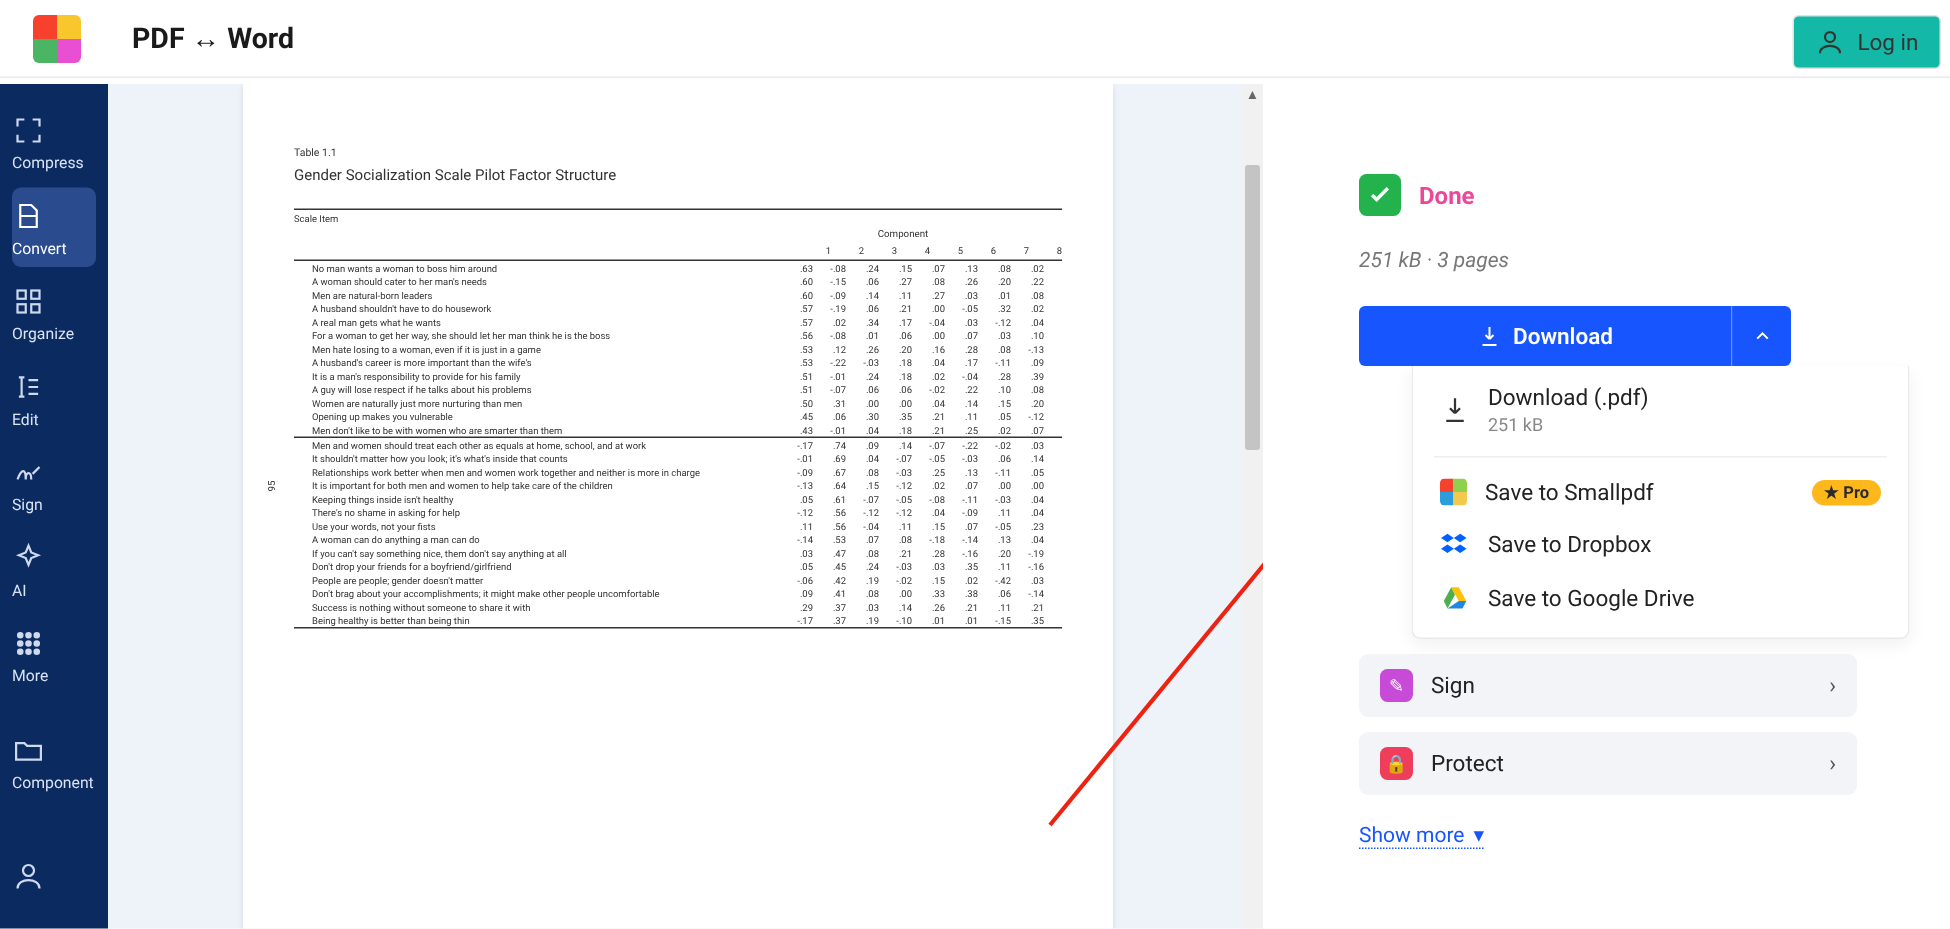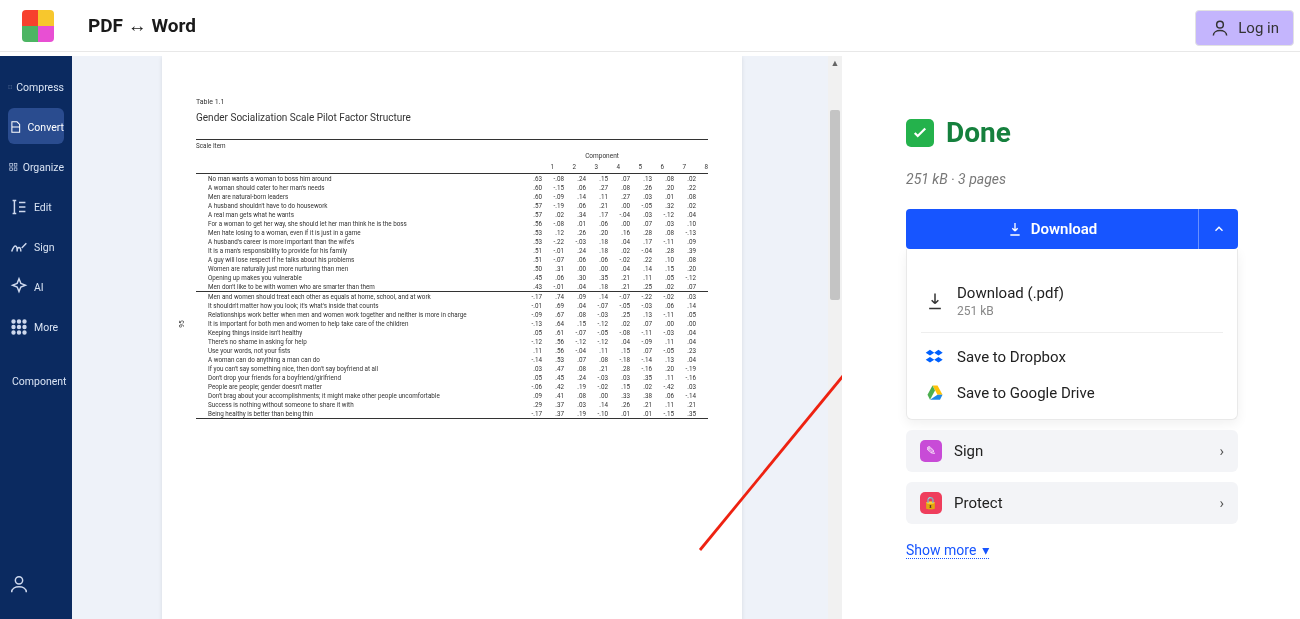--- a/index.html
+++ b/index.html
@@ -4,25 +4,25 @@
 <style>
 * { margin:0; padding:0; box-sizing:border-box; font-family:-apple-system,BlinkMacSystemFont,"Segoe UI",Roboto,sans-serif; }
 body { width:1300px; height:619px; overflow:hidden; background:#fff; }
 
 
 .header { position:absolute; top:0; left:0; right:0; height:52px; background:#fff; border-bottom:1px solid #e8e8e8; display:flex; align-items:center; }
 .logo-tile { width:32px; height:32px; margin-left:22px; display:grid; grid-template-columns:1fr 1fr; grid-template-rows:1fr 1fr; border-radius:4px; overflow:hidden; }
 .logo-tile div:nth-child(1){background:#f7412d;} .logo-tile div:nth-child(2){background:#f7c72d;}
 .logo-tile div:nth-child(3){background:#4cb563;} .logo-tile div:nth-child(4){background:#e84fd3;}
 .page-title { margin-left:34px; font-size:19px; font-weight:700; color:#1a1a1a; }
-.login-btn { position:absolute; right:6px; top:10px; height:36px; padding:0 14px; border:1px solid #e2e2e2; border-radius:4px; background:#c4b5fd; display:flex; align-items:center; gap:8px; font-size:15px; color:#333; cursor:pointer; }
+.login-btn { position:absolute; right:6px; top:10px; height:36px; padding:0 14px; border:1px solid #e2e2e2; border-radius:4px; background:#14b8a6; display:flex; align-items:center; gap:8px; font-size:15px; color:#333; cursor:pointer; }
 
 
 .rail { position:absolute; top:56px; left:0; bottom:0; width:72px; background:#0b2a60; display:flex; flex-direction:column; align-items:center; padding-top:10px; }
-.rail-item { width:56px; padding:8px 0 6px; margin:2px 0; border-radius:6px; display:flex; flex-direction:row; align-items:center; gap:4px; cursor:pointer; color:#d9e3f3; }
+.rail-item { width:56px; padding:8px 0 6px; margin:2px 0; border-radius:6px; display:flex; flex-direction:column; align-items:flex-start; gap:4px; cursor:pointer; color:#d9e3f3; }
 .rail-item.active { background:#2a4c8f; color:#fff; }
 .rail-item svg { width:22px; height:22px; stroke:#cfd9ee; fill:none; stroke-width:1.6; }
 .rail-item.active svg { stroke:#fff; }
 .rail-label { font-size:10.5px; text-align:center; }
 .rail-bottom { margin-top:auto; padding-bottom:16px; }
 .rail-bottom .rail-item { margin-top:4px; }
 
 
 .viewer { position:absolute; top:56px; left:72px; width:770px; bottom:0; background:#eef2f9; overflow:hidden; }
 .doc-page { position:absolute; left:90px; top:0; width:580px; height:640px; background:#fff; box-shadow:0 1px 4px rgba(0,0,0,.1); font-size:6.3px; color:#333; padding:42px 34px 12px 34px; }
@@ -43,31 +43,31 @@
 .vscroll-thumb { position:absolute; top:54px; left:2px; right:2px; height:190px; background:#c4c4c4; border-radius:2px; }
 
 
 .arrow { position:absolute; pointer-events:none; }
 
 
 .panel { position:absolute; top:56px; left:842px; right:0; bottom:0; background:#fff; padding:60px 58px 0 64px; overflow:hidden; }
 .done-row { display:flex; align-items:center; gap:12px; margin-bottom:22px; }
 .done-badge { width:28px; height:28px; border-radius:5px; background:#24b24c; display:flex; align-items:center; justify-content:center; }
 .done-badge svg { stroke:#fff; }
-.done-text { font-size:28px; font-weight:700; color:#15803d; }
+.done-text { font-size:16px; font-weight:700; color:#ec4899; }
 .file-line { font-size:17px; font-weight:700; color:#1a1a1a; border-bottom:1px dotted #bbb; display:inline-block; padding-bottom:2px; }
 .file-ext { font-weight:400; color:#888; }
 .file-meta { font-size:14px; color:#777; margin-top:6px; margin-bottom:22px;font-style:italic; }
 
-.dl-row { display:flex; width:332px;justify-content:center; }
+.dl-row { display:flex; width:288px;justify-content:center; }
 .dl-btn { flex:1; height:40px; background:#1755ff; color:#fff; border:none; border-radius:4px 0 0 4px; font-size:15px; font-weight:600; display:flex; align-items:center; justify-content:center; gap:8px; cursor:pointer; }
 .dl-caret { width:40px; height:40px; background:#1755ff; border:none; border-left:1px solid rgba(255,255,255,.35); border-radius:0 4px 4px 0; display:flex; align-items:center; justify-content:center; cursor:pointer; }
 .dl-caret svg { stroke:#fff; }
 
-.dropdown { width:332px; margin-top:0; border:1px solid #e9e9e9; border-top:0; border-radius:0 0 6px 6px; box-shadow:0 4px 12px rgba(0,0,0,.06); background:#fff; padding:27px 0 8px; }
+.dropdown { width:332px; margin-top:0; border:1px solid #e9e9e9; border-top:0; border-radius:0 0 6px 6px; box-shadow:0 4px 12px rgba(0,0,0,.06); background:#fff; padding:4px 0 8px;margin-left:35px; }
 .dd-item { padding:8px 18px; display:flex; align-items:center; gap:12px; cursor:pointer; font-size:15px; color:#222; }
 .dd-item small { display:block; font-size:12px; color:#888; font-weight:400; margin-top:2px; }
 .dd-sep { height:1px; background:#eee; margin:6px 14px; }
 .pro-pill { background:#ffb81c; color:#2b2b2b; font-size:11px; font-weight:700; padding:2px 8px; border-radius:10px; display:inline-flex; align-items:center; gap:3px; margin-left:auto; }
 
 .action-card { width:332px; height:42px; background:#f3f4f7; border-radius:6px; margin-top:10px; display:flex; align-items:center; padding:0 14px; gap:12px; cursor:pointer; font-size:15px; color:#222; }
 .action-card .chev { margin-left:auto; color:#555; }
 .sq { width:22px; height:22px; border-radius:5px; display:flex; align-items:center; justify-content:center; font-size:12px; }
 .sq.sign { background:#c84bd7; color:#fff; } .sq.lock { background:#ef3e5c; color:#fff; }
 .show-more { margin-top:18px; font-size:14px; color:#1755ff; cursor:pointer; display:inline-flex; align-items:center; gap:6px; border-bottom:1px dotted #1755ff; }
@@ -458,21 +458,21 @@
             <span>.53</span>
             <span>.07</span>
             <span>.08</span>
             <span>-.18</span>
             <span>-.14</span>
             <span>.13</span>
             <span>.04</span>
           </div>
         </div>
         <div class="doc-row">
-          <div class="t">If you can't say something nice, then don't say boyfriend at all</div>
+          <div class="t">If you can't say something nice, them don't say anything at all</div>
           <div class="num-cols">
             <span>.03</span>
             <span>.47</span>
             <span>.08</span>
             <span>.21</span>
             <span>.28</span>
             <span>-.16</span>
             <span>.20</span>
             <span>-.19</span>
           </div>
@@ -589,20 +589,30 @@
       <svg class="ic" viewBox="0 0 24 24" fill="none" stroke="#333" stroke-width="1.8">
           <path d="M12 3v12m0 0l-4-4m4 4l4-4M5 21h14"></path>
         </svg>
       <div>
         <div>Download (.pdf)</div>
         <small>251 kB</small>
       </div>
     </div>
     <div class="dd-sep"></div>
     <div class="dd-item">
+      <div class="mini-logo">
+          <div></div>
+          <div></div>
+          <div></div>
+          <div></div>
+        </div>
+      <span>Save to Smallpdf</span>
+      <span class="pro-pill">★<span>Pro</span></span>
+    </div>
+    <div class="dd-item">
       <svg class="ic" viewBox="0 0 24 24">
           <path fill="#0061ff" d="M6 3l6 4-6 4-6-4zM18 3l6 4-6 4-6-4zM6 13l6 4-6 4-6-4zM18 13l6 4-6 4-6-4z" transform="scale(.85) translate(1,1)"></path>
         </svg>
       <span>Save to Dropbox</span>
     </div>
     <div class="dd-item">
       <svg class="ic" viewBox="0 0 24 24">
           <path fill="#ffc107" d="M9 3h6l6 11h-6z"></path>
           <path fill="#1e88e5" d="M15 14h6l-3 6H6z"></path>
           <path fill="#4caf50" d="M9 3L3 14l3 6 6-11z"></path>

